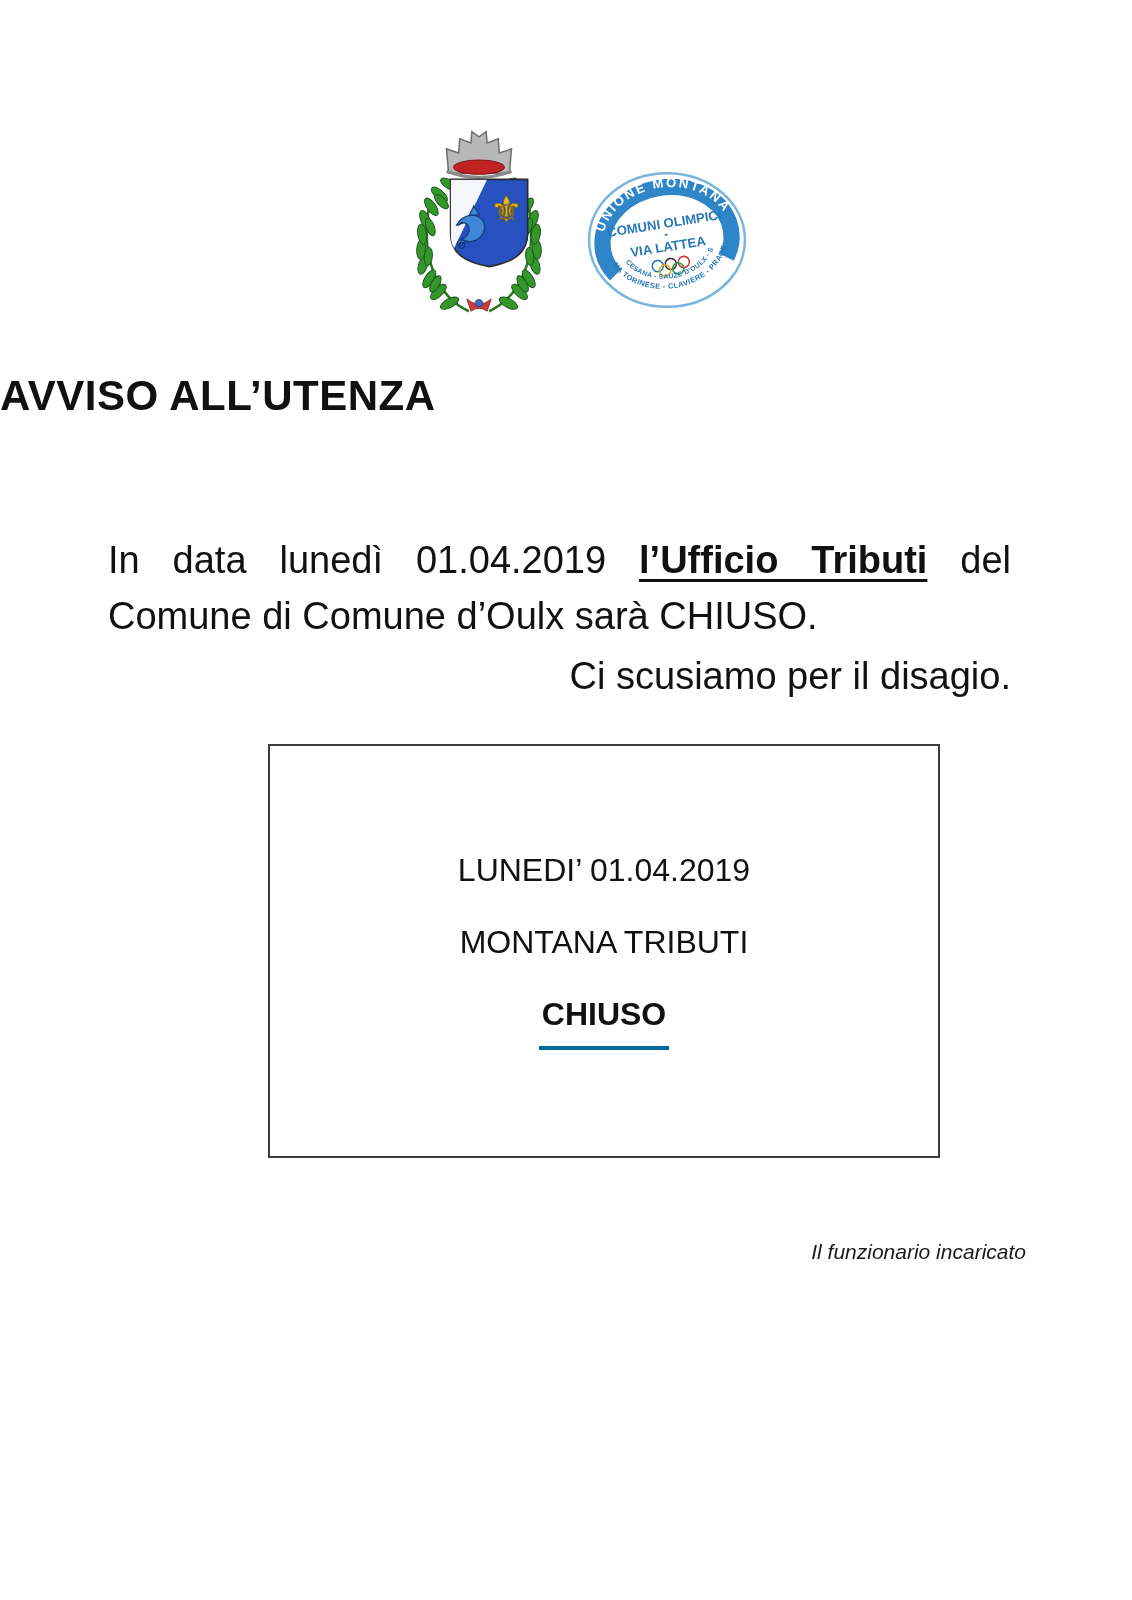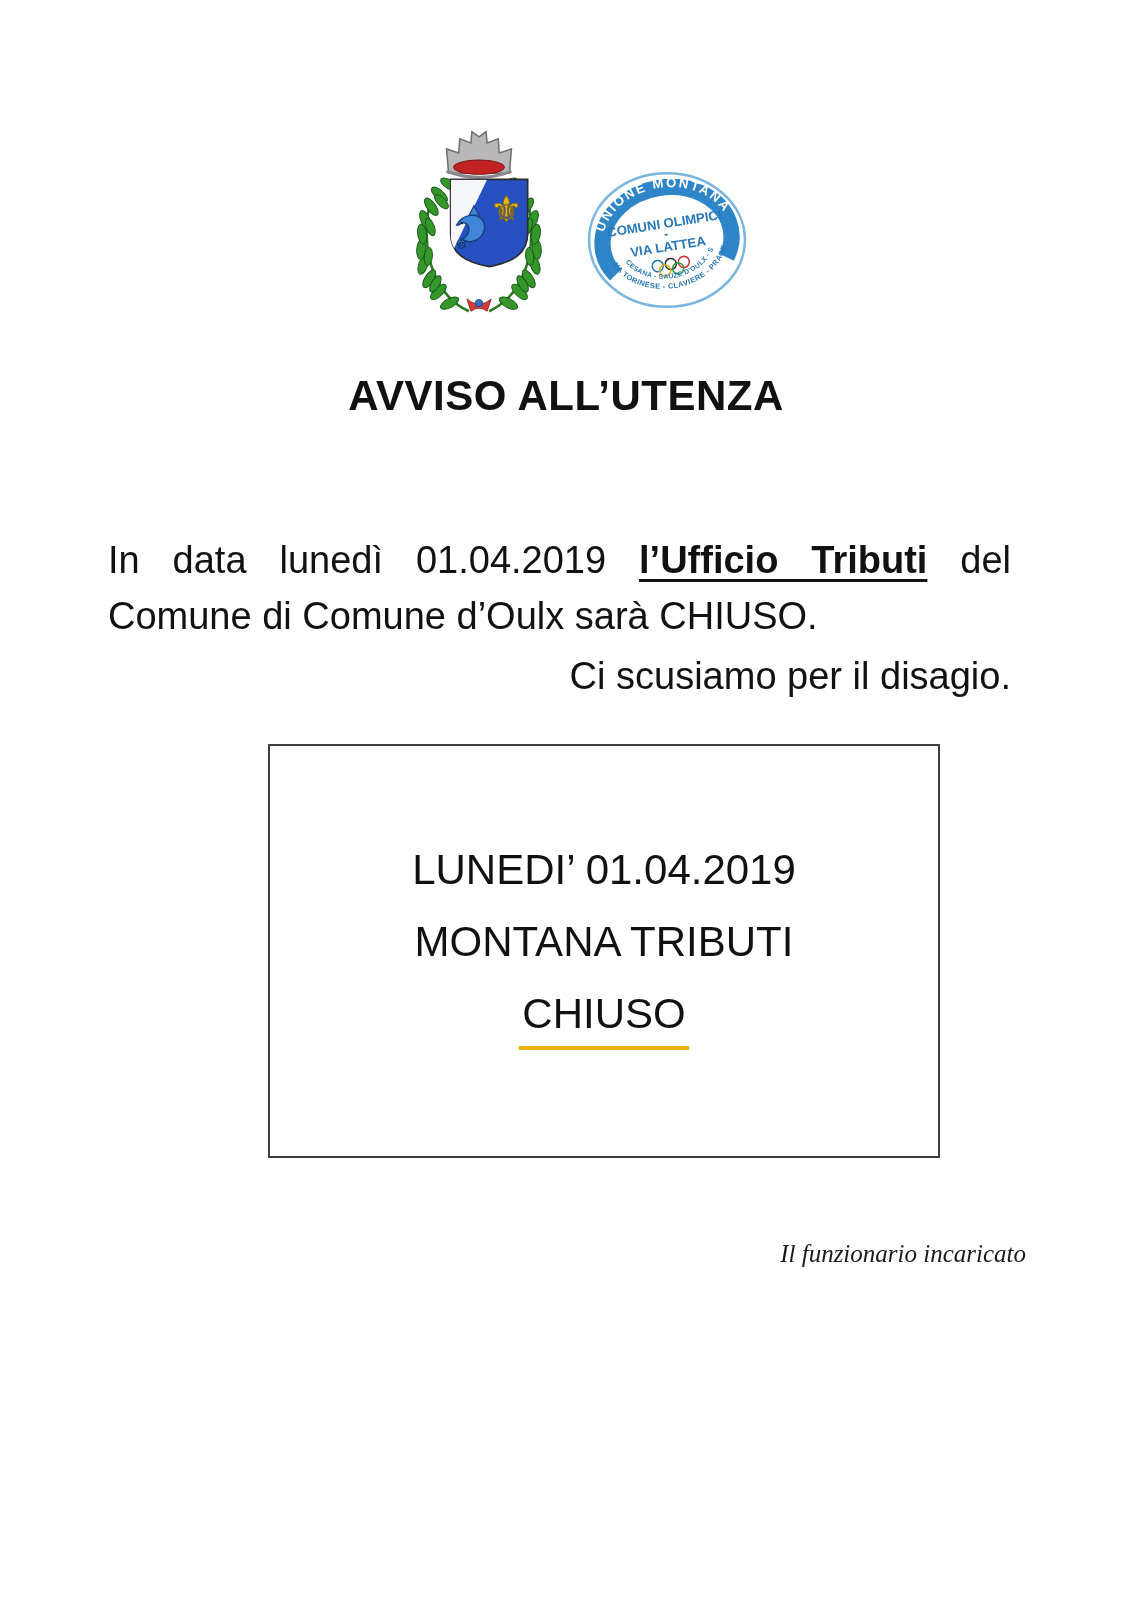--- a/index.html
+++ b/index.html
@@ -11,21 +11,21 @@
     color:#111111;
     overflow:hidden;
     margin:0 auto;
   }
   .logos{position:absolute;top:0;left:0;width:100%;height:330px;}
   .coa{position:absolute;left:408px;top:126px;width:142px;height:194px;}
   .um-logo{position:absolute;left:586px;top:170px;width:162px;height:140px;}
 
   .title{
     position:absolute;top:372px;left:0;width:100%;
-    text-align:center;font-size:42px;font-weight:700;
+    text-align:left;font-size:42px;font-weight:700;
     letter-spacing:0.5px;white-space:nowrap;
   }
   .para{
     position:absolute;left:108px;width:903px;
     font-size:38px;line-height:56px;
   }
   .para-main{top:532px;}
   .pline{width:100%;}
   .force-justify{text-align:justify;text-align-last:justify;}
   .emph{
@@ -35,34 +35,33 @@
     text-underline-offset:6px;
   }
   .apology{top:648px;text-align:right;}
   .notice-box{
     position:absolute;left:268px;top:744px;width:672px;height:414px;
     box-sizing:border-box;border:2px solid #3d3d3d;background:#ffffff;
     display:flex;flex-direction:column;align-items:center;
     padding-top:88px;
   }
   .box-line{
-    font-size:42px;line-height:72px;white-space:nowrap;
+    font-size:32px;line-height:72px;white-space:nowrap;
   }
   .box-line-strong{
-    font-weight:400;
-    border-bottom:4px solid #eab308;
+    font-weight:700;
+    border-bottom:4px solid #0369a1;
     padding:0 3px 1px 3px;
     line-height:62px;
     margin-top:5px;
   }
   .signature{
     position:absolute;top:1240px;right:106px;
-    font-size:25px;font-style:italic;color:#1a1a1a;
+    font-size:21px;font-style:italic;color:#1a1a1a;
     white-space:nowrap;
-    font-family:Liberation Serif, serif;
   }
 </style>
 </head>
 <body>
 
 <div class="canvas">
 
   <div class="logos">
 
     <svg class="coa" viewBox="0 0 140 190" aria-hidden="true">

